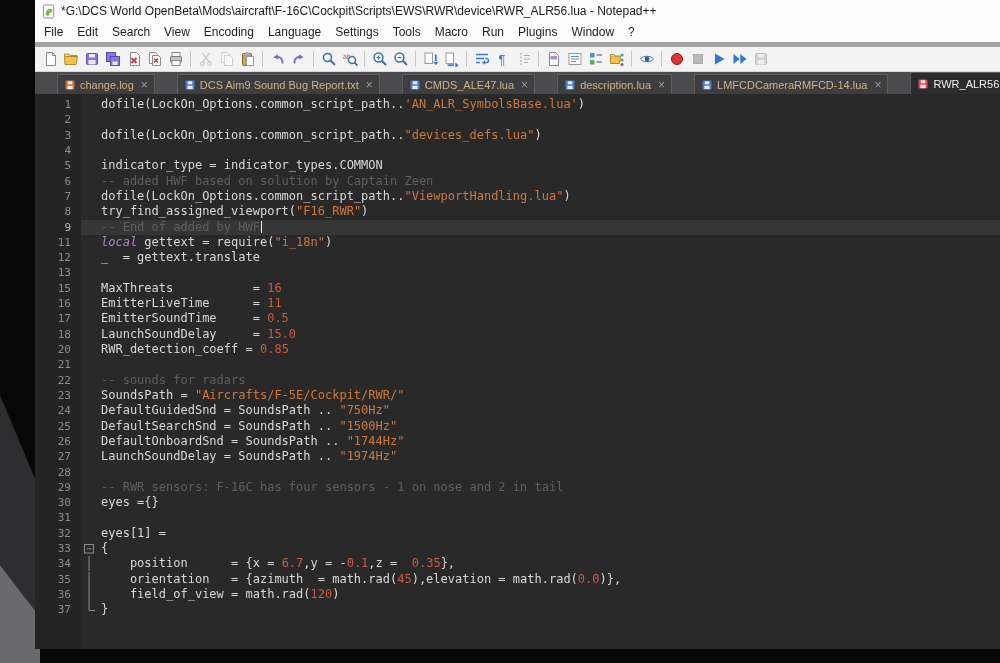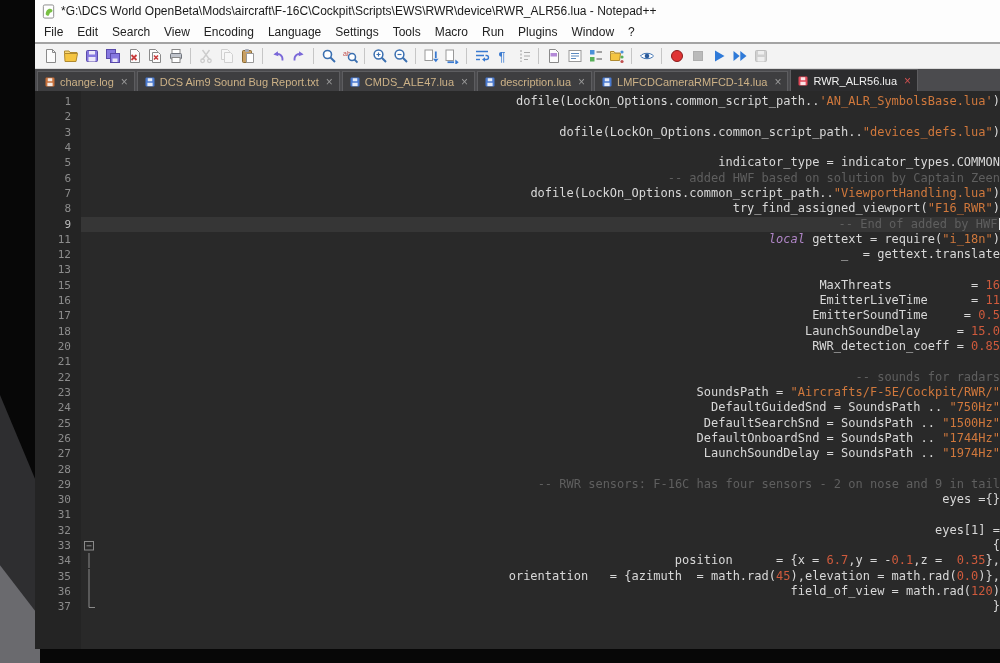--- a/index.html
+++ b/index.html
@@ -10,49 +10,49 @@
     clip-path:polygon(0 30%,100% 55%,100% 100%,0 100%);}
   .wall-b{left:0;top:500px;width:40px;height:163px;background:#6a6a6e;
     clip-path:polygon(0 40%,100% 72%,100% 100%,0 100%);}
   .window{position:absolute;left:35px;top:0;width:965px;height:649px;display:flex;flex-direction:column;background:#292929;}
   
   .titlebar{height:22px;background:#fdfdfd;display:flex;align-items:center;gap:5px;padding:0 6px;flex:none;}
   .app-icon svg{width:15px;height:15px;display:block;}
   .title-text{font-size:12px;color:#1a1a1a;white-space:nowrap;overflow:hidden;}
   
   .menubar{height:20px;background:#fdfdfd;display:flex;align-items:center;font-size:12px;color:#222;
-    padding-left:2px;flex:none;border-bottom:2px solid #a3a3a3;}
+    padding-left:2px;flex:none;border-bottom:5px solid #a3a3a3;}
   .menu-item{padding:2px 7px;cursor:default;}
   
   .toolbar{height:24px;background:#f3f3f3;display:flex;align-items:center;gap:2px;padding:0 5px;
     flex:none;border-bottom:1px solid #d9d9d9;}
   .tb-icon{width:19px;height:19px;display:flex;align-items:center;justify-content:center;border-radius:2px;}
   .tb-icon svg{width:16px;height:16px;display:block;}
   .tb-icon.disabled{opacity:.38;filter:grayscale(1);}
   .tb-sep{width:1px;height:16px;background:#c6c6c6;margin:0 3px;flex:none;}
   
   .tabbar{height:22px;background:#4b4b4e;display:flex;align-items:flex-end;padding-left:2px;gap:2px;flex:none;}
   .tab{height:19px;background:#3e3e40;border:1px solid #5d5d60;border-bottom:none;display:flex;
     align-items:center;gap:4px;padding:0 6px;font-size:11px;color:var(--tab-text,#cdb械);white-space:nowrap;cursor:default;}
-  .tab{color:var(--tab-text,#cdb287);}
+  .tab{color:var(--tab-text,#cdb287);margin-left:20px;}
   .tab.active{background:#2c2c2e;color:var(--tab-text-active,#f0f0f0);height:21px;}
   .tab-save-icon svg{width:12px;height:12px;display:block;}
   .tab-close{font-size:12px;line-height:10px;color:#9a9a9a;margin-left:3px;}
   .tab.active .tab-close{color:#d05050;}
   
   .editor{flex:1;position:relative;background:var(--editor-bg,#292929);overflow:hidden;
     font-family:"DejaVu Sans Mono","Liberation Mono",monospace;font-size:12px;}
   .gutter-bg{position:absolute;left:0;top:0;bottom:0;width:46px;background:var(--gutter-bg,#242424);}
   #code-lines{position:relative;padding-top:3px;}
   .row{display:flex;height:15.32px;line-height:15.32px;white-space:pre;}
   .ln{width:46px;flex:none;text-align:right;padding-right:10px;box-sizing:border-box;
     color:var(--gutter-text,#8c8c8c);background:var(--gutter-bg,#242424);font-size:11px;}
   .fold{width:16px;flex:none;}
   .fold svg{display:block;width:16px;height:15px;}
-  .codeline{flex:1;color:var(--text-default,#d8d8d8);padding-left:4px;text-align:right;}
+  .codeline{flex:1;color:var(--text-default,#d8d8d8);padding-left:4px;}
   .row.cur .fold,.row.cur .codeline{background:var(--current-line,#353535);}
   .row.cur .ln{color:#bdbdbd;}
   .tok-s{color:var(--string,#d0783c);}
   .tok-c{color:var(--comment,#5f5f5f);}
   .tok-k{color:var(--keyword,#b186c8);font-style:italic;}
   .tok-n{color:var(--number,#cf5a3c);}
   .caret{display:inline-block;width:1.5px;height:12px;background:#ededed;vertical-align:-2px;margin-left:1px;}
 </style>
 </head>
 <body>
@@ -387,21 +387,21 @@
         <div class="row"><span class="ln">18</span><span class="fold"></span><span class="codeline"><span class="tok-d">LaunchSoundDelay     = </span><span class="tok-n">15.0</span></span></div>
         <div class="row"><span class="ln">20</span><span class="fold"></span><span class="codeline"><span class="tok-d">RWR_detection_coeff = </span><span class="tok-n">0.85</span></span></div>
         <div class="row"><span class="ln">21</span><span class="fold"></span><span class="codeline"></span></div>
         <div class="row"><span class="ln">22</span><span class="fold"></span><span class="codeline"><span class="tok-c">-- sounds for radars</span></span></div>
         <div class="row"><span class="ln">23</span><span class="fold"></span><span class="codeline"><span class="tok-d">SoundsPath = </span><span class="tok-s">"Aircrafts/F-5E/Cockpit/RWR/"</span></span></div>
         <div class="row"><span class="ln">24</span><span class="fold"></span><span class="codeline"><span class="tok-d">DefaultGuidedSnd = SoundsPath .. </span><span class="tok-s">"750Hz"</span></span></div>
         <div class="row"><span class="ln">25</span><span class="fold"></span><span class="codeline"><span class="tok-d">DefaultSearchSnd = SoundsPath .. </span><span class="tok-s">"1500Hz"</span></span></div>
         <div class="row"><span class="ln">26</span><span class="fold"></span><span class="codeline"><span class="tok-d">DefaultOnboardSnd = SoundsPath .. </span><span class="tok-s">"1744Hz"</span></span></div>
         <div class="row"><span class="ln">27</span><span class="fold"></span><span class="codeline"><span class="tok-d">LaunchSoundDelay = SoundsPath .. </span><span class="tok-s">"1974Hz"</span></span></div>
         <div class="row"><span class="ln">28</span><span class="fold"></span><span class="codeline"></span></div>
-        <div class="row"><span class="ln">29</span><span class="fold"></span><span class="codeline"><span class="tok-c">-- RWR sensors: F-16C has four sensors - 2 on nose and 9 in tail</span></span></div>
+        <div class="row"><span class="ln">29</span><span class="fold"></span><span class="codeline"><span class="tok-c">-- RWR sensors: F-16C has four sensors - 1 on nose and 2 in tail</span></span></div>
         <div class="row"><span class="ln">30</span><span class="fold"></span><span class="codeline"><span class="tok-d">eyes ={}</span></span></div>
         <div class="row"><span class="ln">31</span><span class="fold"></span><span class="codeline"></span></div>
         <div class="row"><span class="ln">32</span><span class="fold"></span><span class="codeline"><span class="tok-d">eyes[1] =</span></span></div>
         <div class="row"><span class="ln">33</span><span class="fold"><svg viewBox="0 0 16 15">
               <rect x="3.5" y="3.5" width="9" height="8.5" fill="none" stroke="#8a8a8a"></rect>
               <path d="M5.5 7.8h5" stroke="#8a8a8a"></path>
             </svg></span><span class="codeline"><span class="tok-d">{</span></span></div>
         <div class="row"><span class="ln">34</span><span class="fold"><svg viewBox="0 0 16 15">
               <path d="M8 0v15" stroke="#8a8a8a"></path>
             </svg></span><span class="codeline"><span class="tok-d">    position      = {x = </span><span class="tok-n">6.7</span><span class="tok-d">,y = -</span><span class="tok-n">0.1</span><span class="tok-d">,z =  </span><span class="tok-n">0.35</span><span class="tok-d">},</span></span></div>

